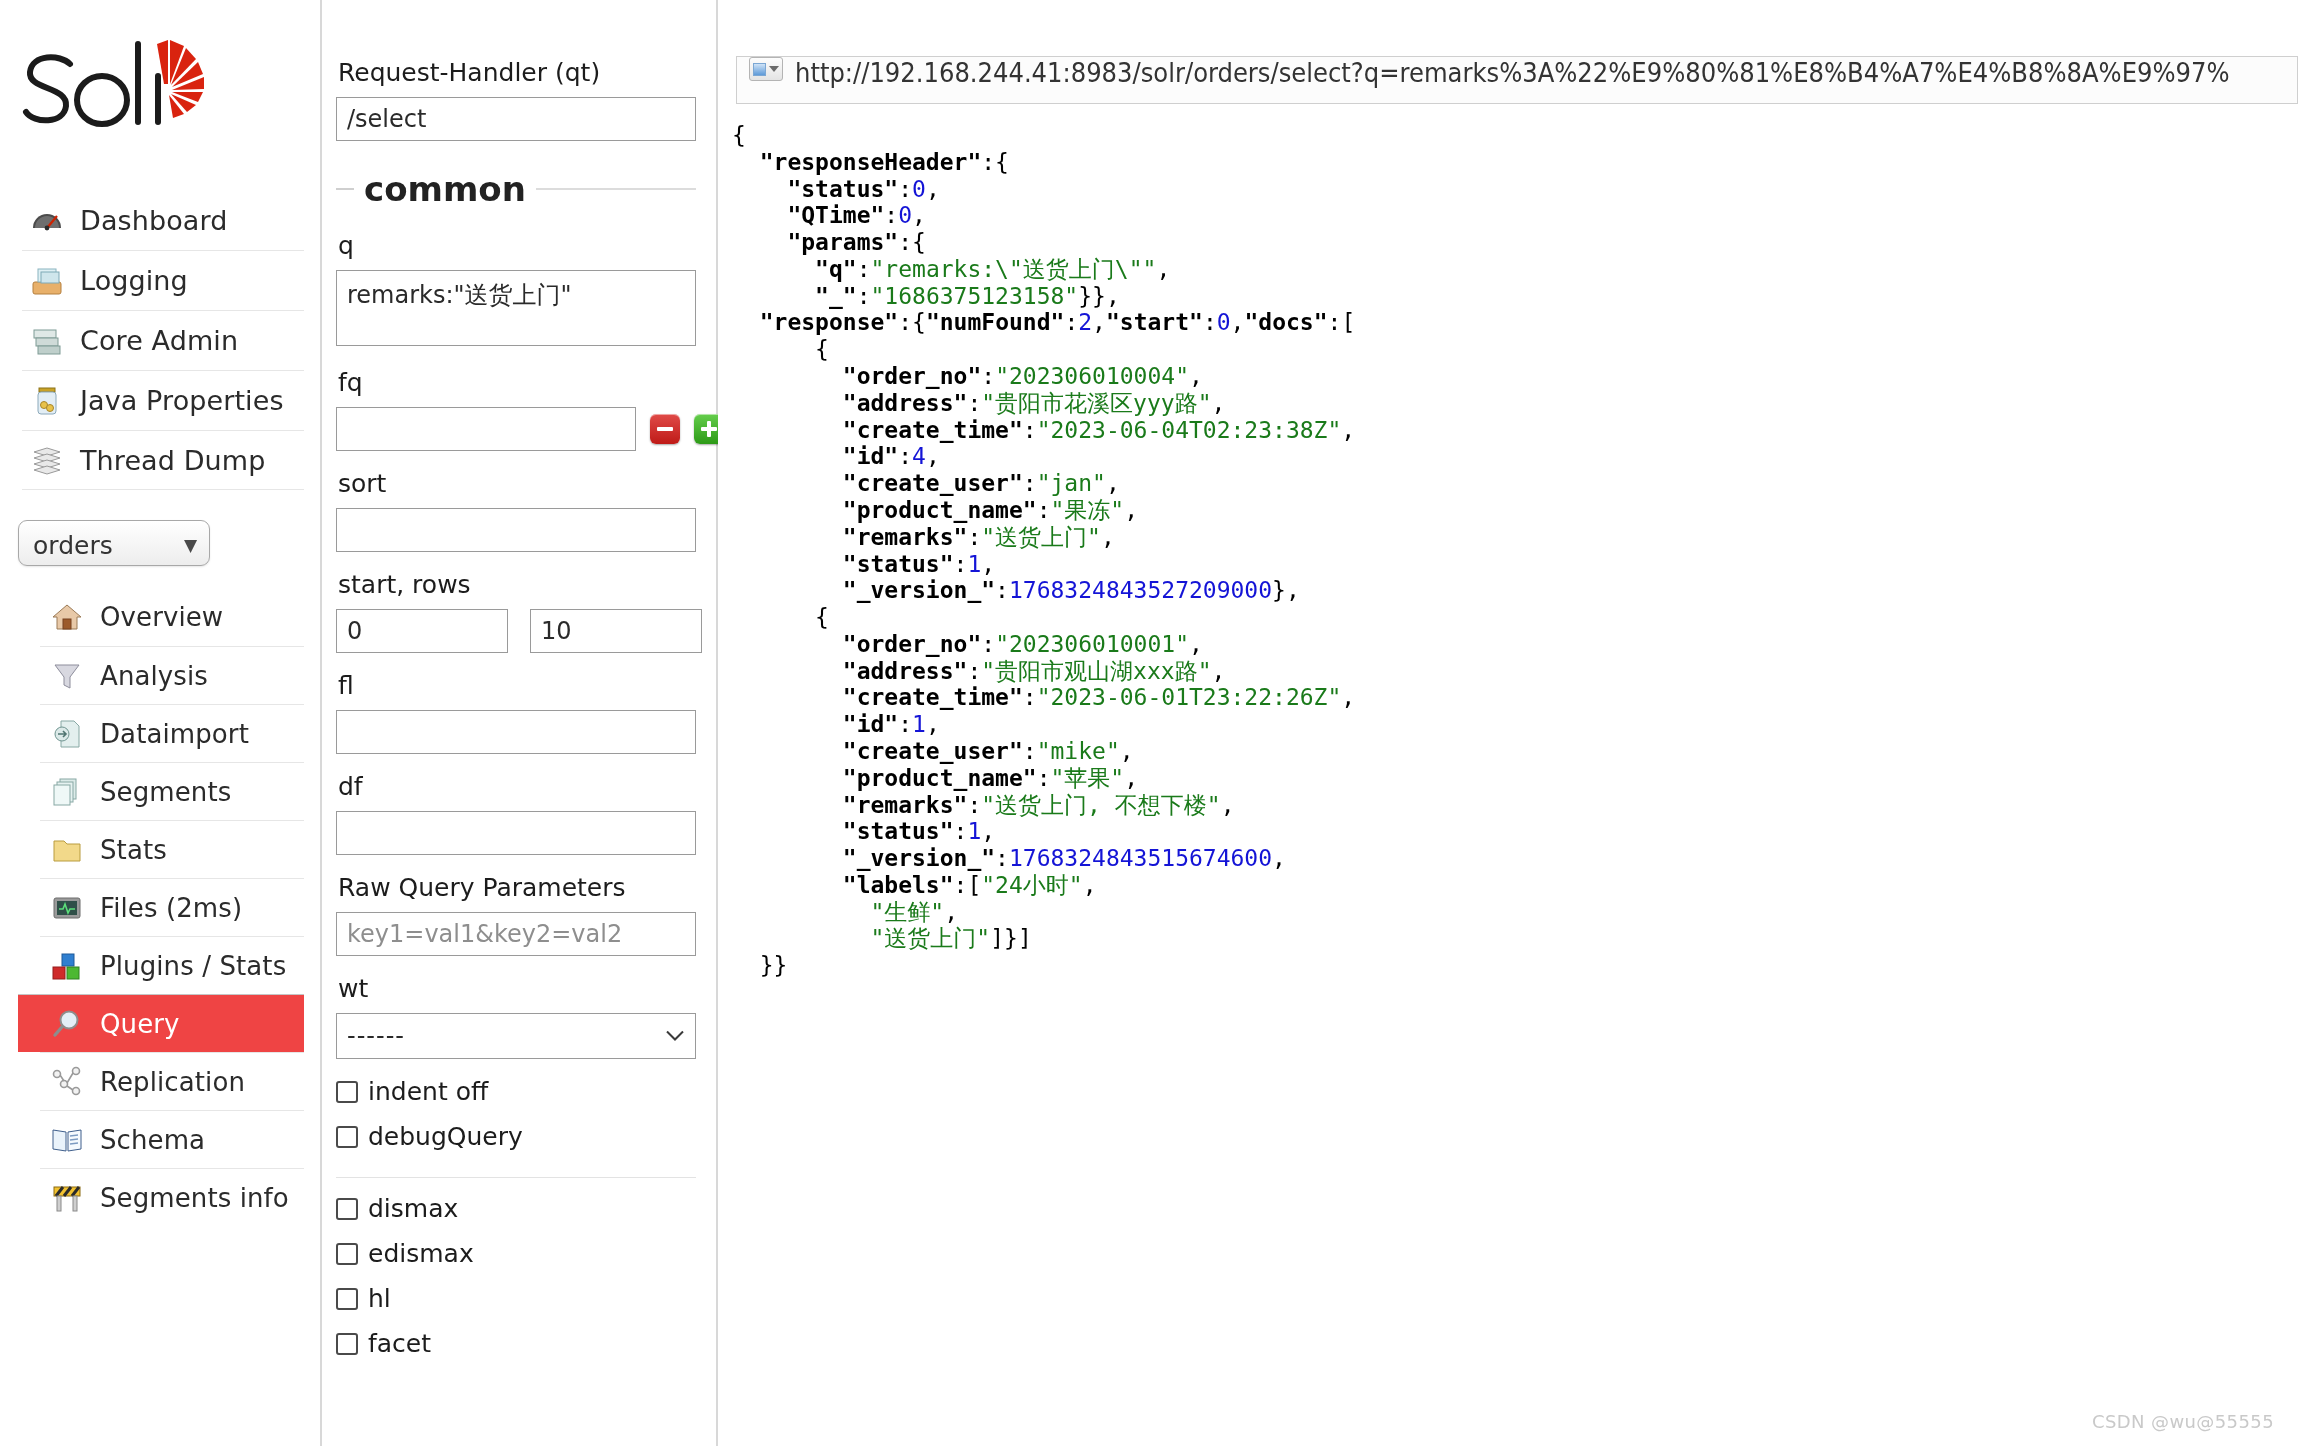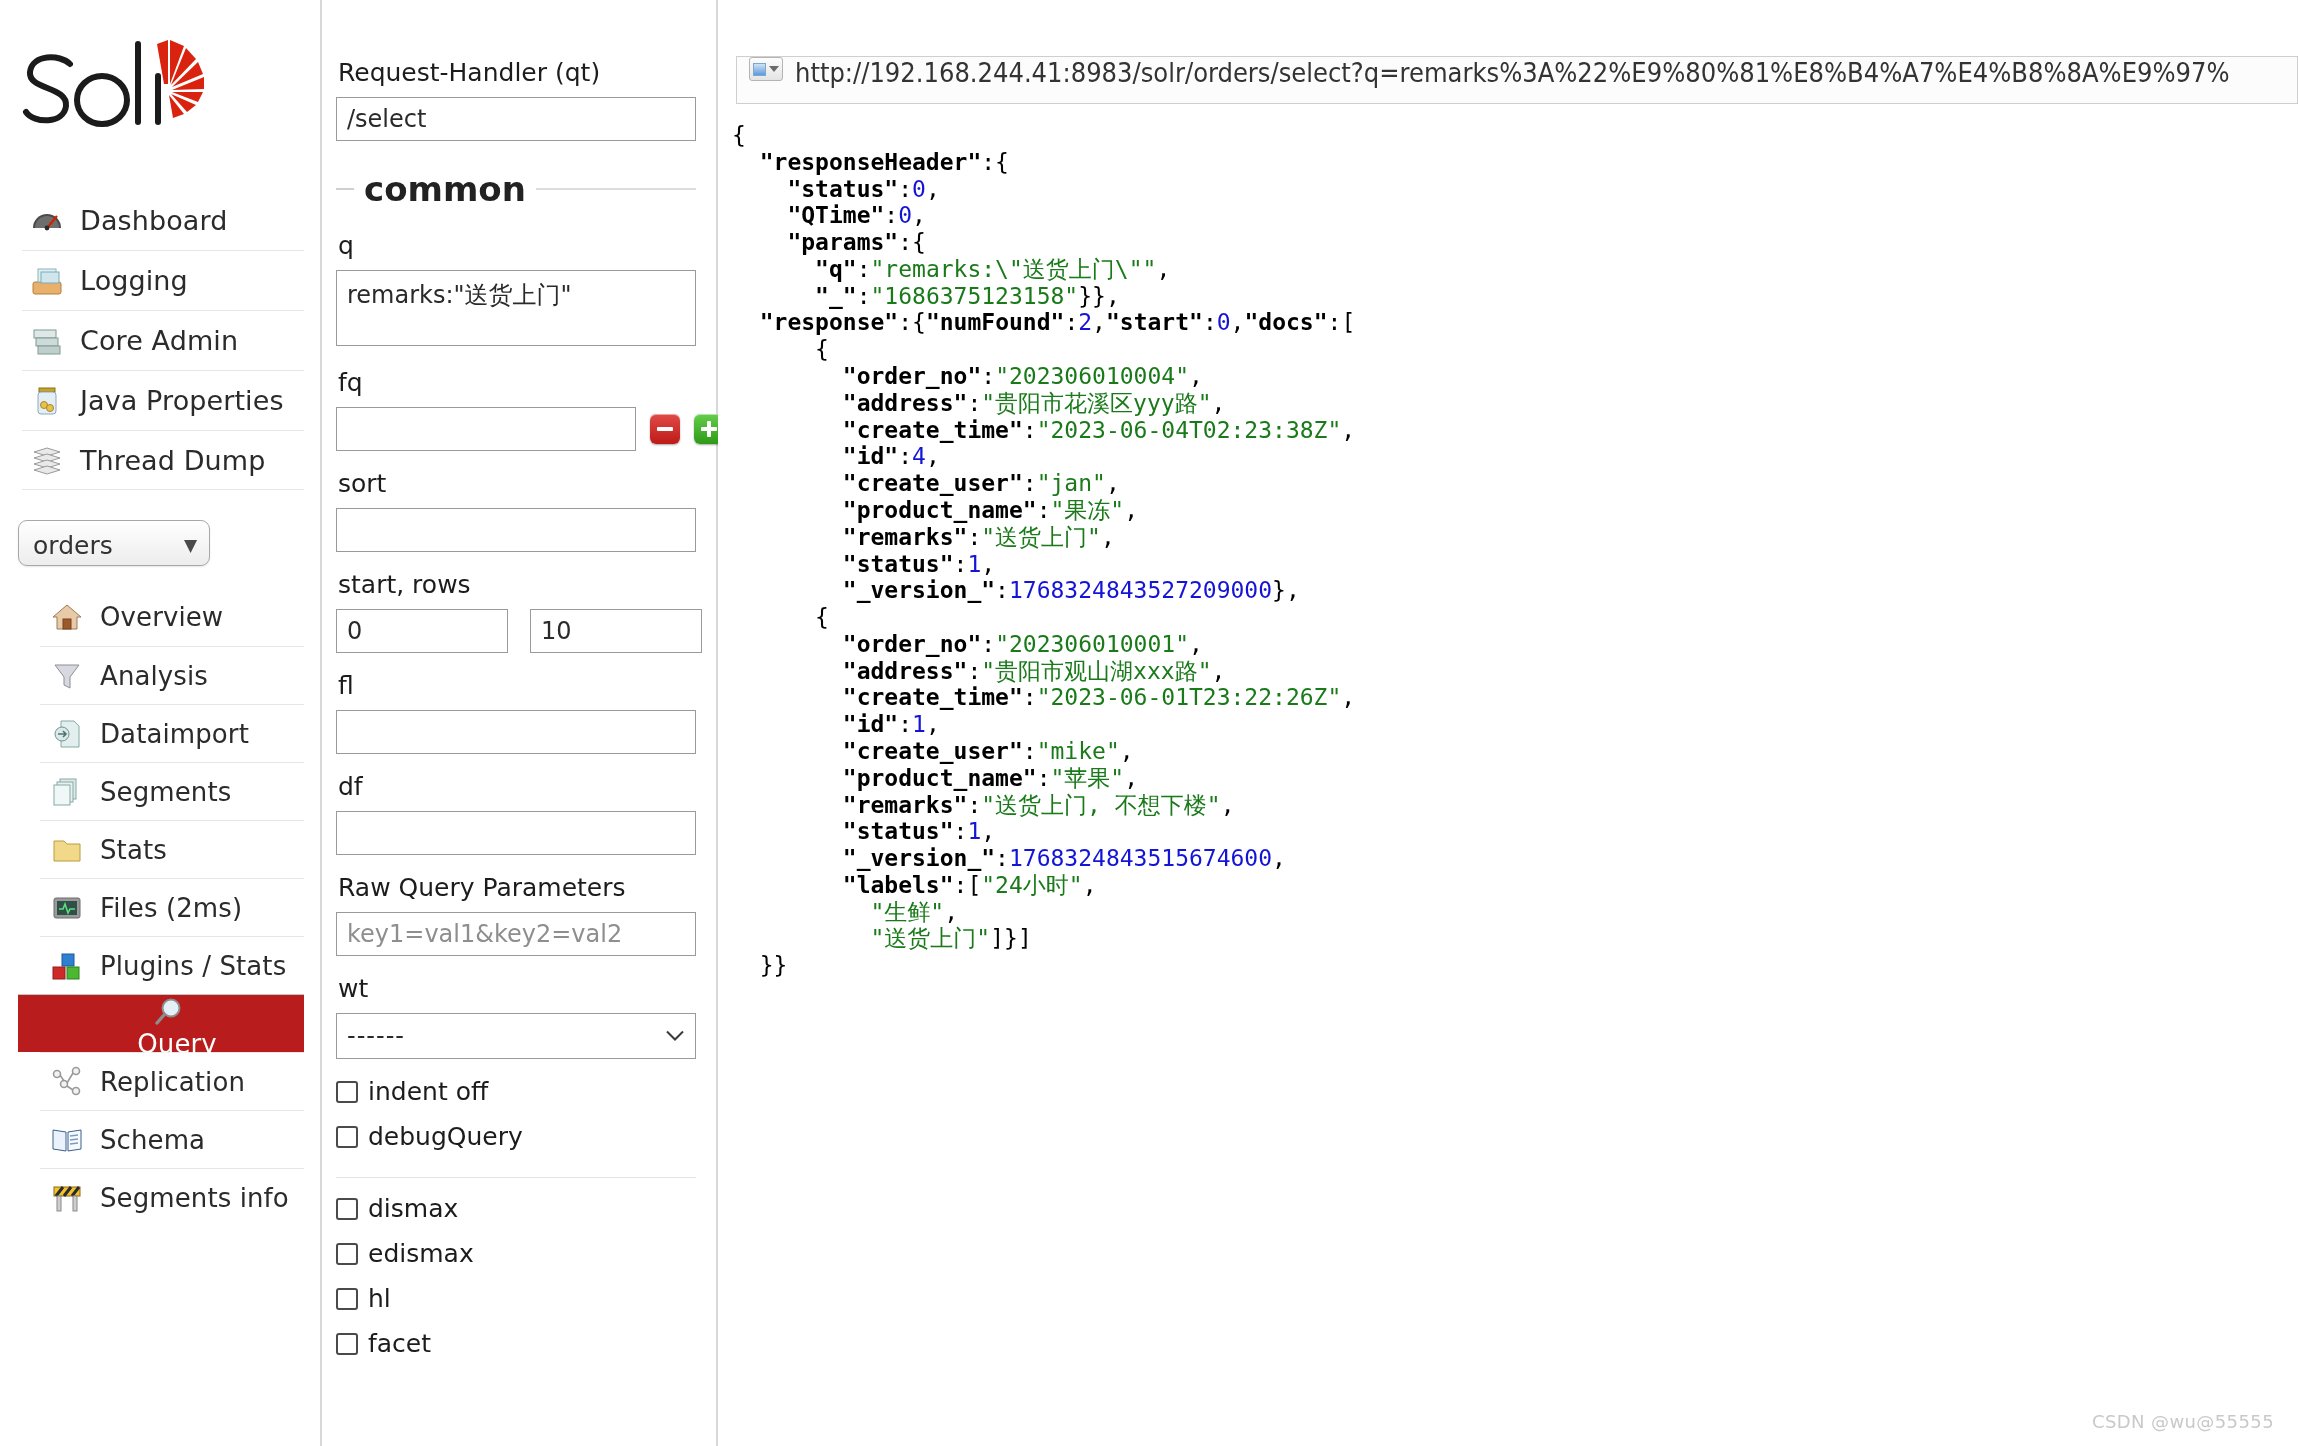--- a/index.html
+++ b/index.html
@@ -49,25 +49,24 @@
     font-size: 25px; color: #333;
     box-shadow: 0 1px 2px rgba(0,0,0,.10);
     position: relative;
   }
   .core-select .caret { margin-left: auto; font-size: 17px; color: #4a4a4a; }
 
   .nav-core { margin: 16px 18px 0 40px; }
   .nav-core .nav-item { height: 58px; font-size: 26px; padding-left: 10px; }
   .nav-core .nav-item:first-child { border-top: none; }
   .nav-core .nav-item.active {
-    background: #b91c1c; color: #ffffff;
+    background: #ef4444; color: #ffffff;
     border-top-color: #c5c5c5;
     margin-left: -22px; padding-left: 32px;
     width: calc(100% + 22px);
-    flex-direction: column;
   }
   .nav-core .nav-item.active + .nav-item { border-top-color: #e6e6e6; }
 
   .sidebar-divider {
     position: absolute; top: 0; right: 0; width: 2px; height: 100%;
     background: #d8d8d8;
   }
 
   
   .form-panel {

